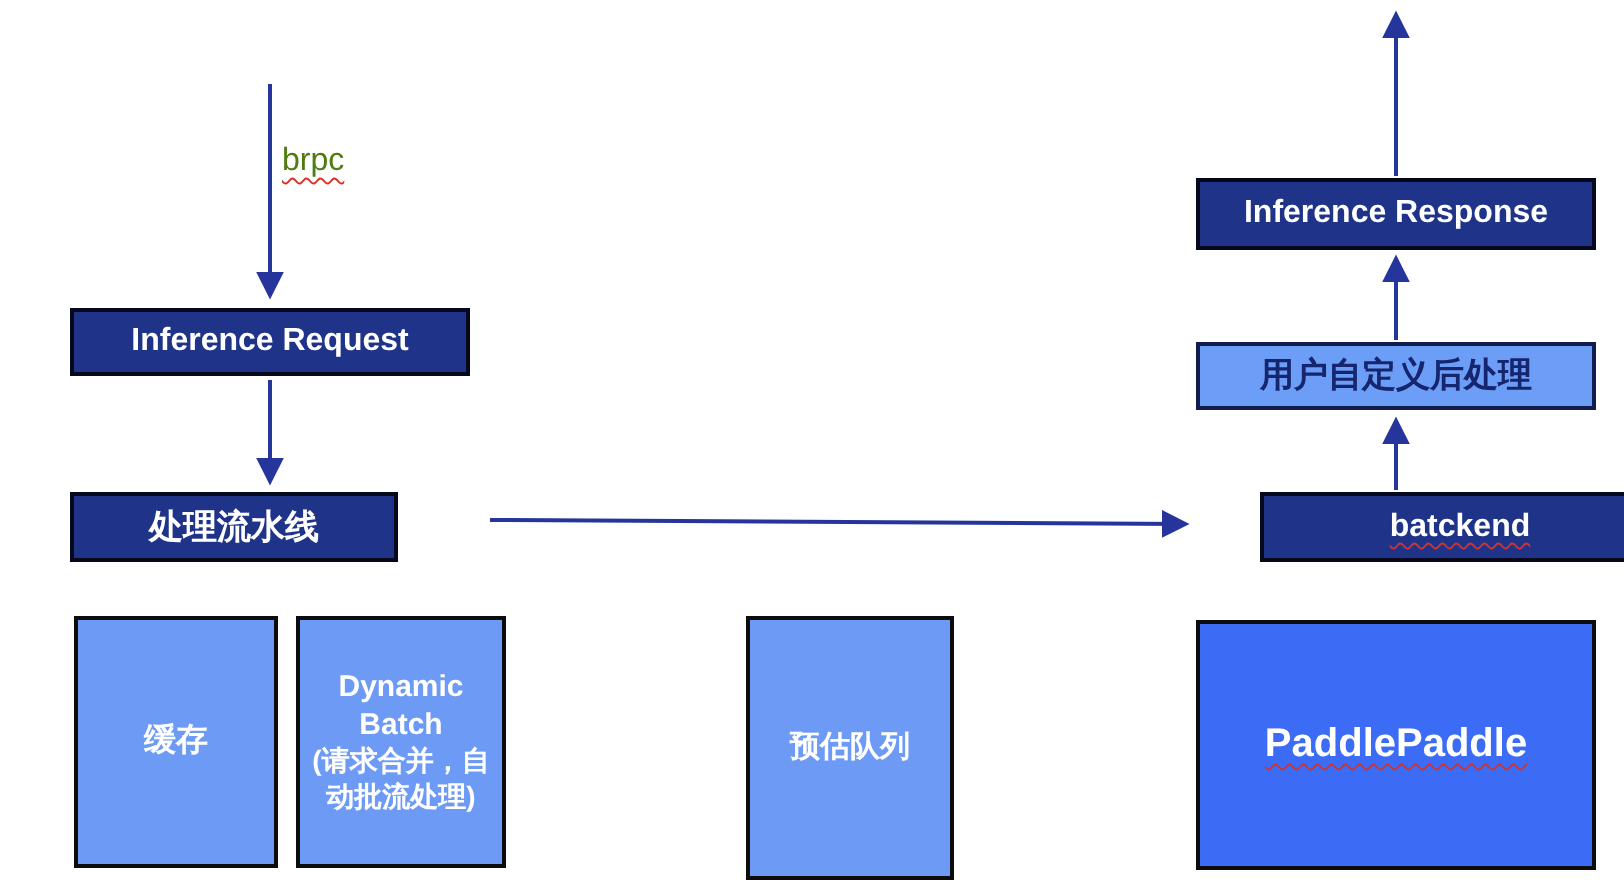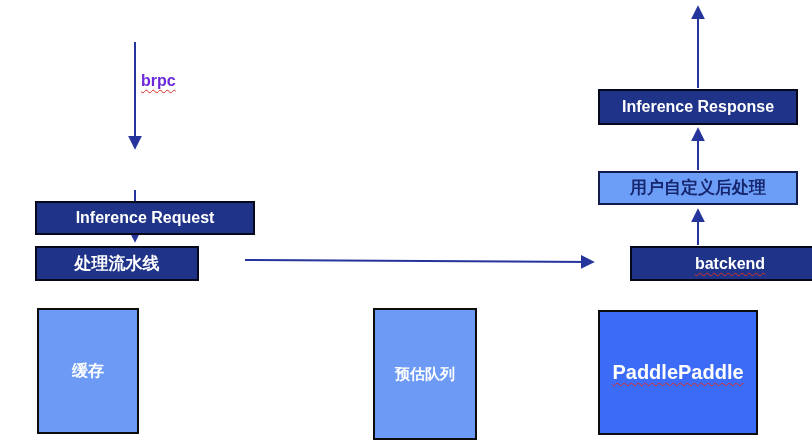--- a/index.html
+++ b/index.html
@@ -13,32 +13,32 @@
   .node{
     position:absolute;display:flex;align-items:center;justify-content:center;
     flex-direction:column;text-align:center;box-sizing:border-box;line-height:1.25;
   }
   .navy{background:#1f3388;border:2px solid #06091c;color:#ffffff;font-weight:bold;}
   .cornflower{background:#6d9af5;border:2px solid #0c0c0c;color:#ffffff;font-weight:bold;}
   .lightblue{background:#6d9ef7;border:2px solid #131d4d;color:#16266e;font-weight:bold;}
   .royal{background:#3c6bf5;border:2px solid #0c0c0c;color:#ffffff;font-weight:bold;}
   .misspell{text-decoration:underline wavy #d93025;text-decoration-thickness:1px;text-underline-offset:3px;}
 
-  .brpc{position:absolute;left:141px;top:72px;font-size:16px;color:#6d28d9;font-weight:bold;}
-  .pos-infreq{left:35px;top:154px;width:220px;height:34px;font-size:16px;margin-top:47px;}
+  .brpc{position:absolute;left:141px;top:72px;font-size:16px;color:#4d7c0f;}
+  .pos-infreq{left:35px;top:154px;width:200px;height:34px;font-size:16px;}
   .pos-pipeline{left:35px;top:246px;width:164px;height:35px;font-size:17px;}
   .pos-backend{left:630px;top:246px;width:200px;height:35px;font-size:16px;}
   .pos-postproc{left:598px;top:171px;width:200px;height:34px;font-size:17px;}
   .pos-response{left:598px;top:89px;width:200px;height:36px;font-size:16px;}
   .pos-cache{left:37px;top:308px;width:102px;height:126px;font-size:16px;}
   .pos-dynbatch{left:148px;top:308px;width:105px;height:126px;font-size:15px;padding:0 3px;}
   .pos-dynbatch .sub{font-size:14px;}
   .pos-preproc{left:261px;top:308px;width:104px;height:126px;font-size:15px;padding:0 11px;}
   .pos-queue{left:373px;top:308px;width:104px;height:132px;font-size:15px;}
-  .pos-paddle{left:598px;top:310px;width:160px;height:125px;font-size:20px;}
+  .pos-paddle{left:598px;top:310px;width:200px;height:125px;font-size:20px;}
 </style>
 </head>
 <body>
 
 <div class="canvas">
 
   <svg class="arrow-layer" width="812" height="448" viewBox="0 0 812 448">
     <defs>
       <marker id="ah" viewBox="0 0 10 10" refX="8" refY="5" markerWidth="7" markerHeight="7" orient="auto-start-reverse">
         <path d="M0,0 L10,5 L0,10 z" fill="#26359b"></path>
@@ -71,20 +71,24 @@
   </div>
 
   <div class="node lightblue pos-postproc">
     <span>用户自定义后处理</span>
   </div>
 
   <div class="node cornflower pos-cache">
     <span>缓存</span>
   </div>
 
+  <div class="node cornflower pos-dynbatch">
+    <span>Dynamic Batch</span>
+    <span class="sub">(请求合并，自动批流处理)</span>
+  </div>
 
 
   <div class="node cornflower pos-queue">
     <span>预估队列</span>
   </div>
 
   <div class="node royal pos-paddle">
     <span class="misspell">PaddlePaddle</span>
   </div>
 

